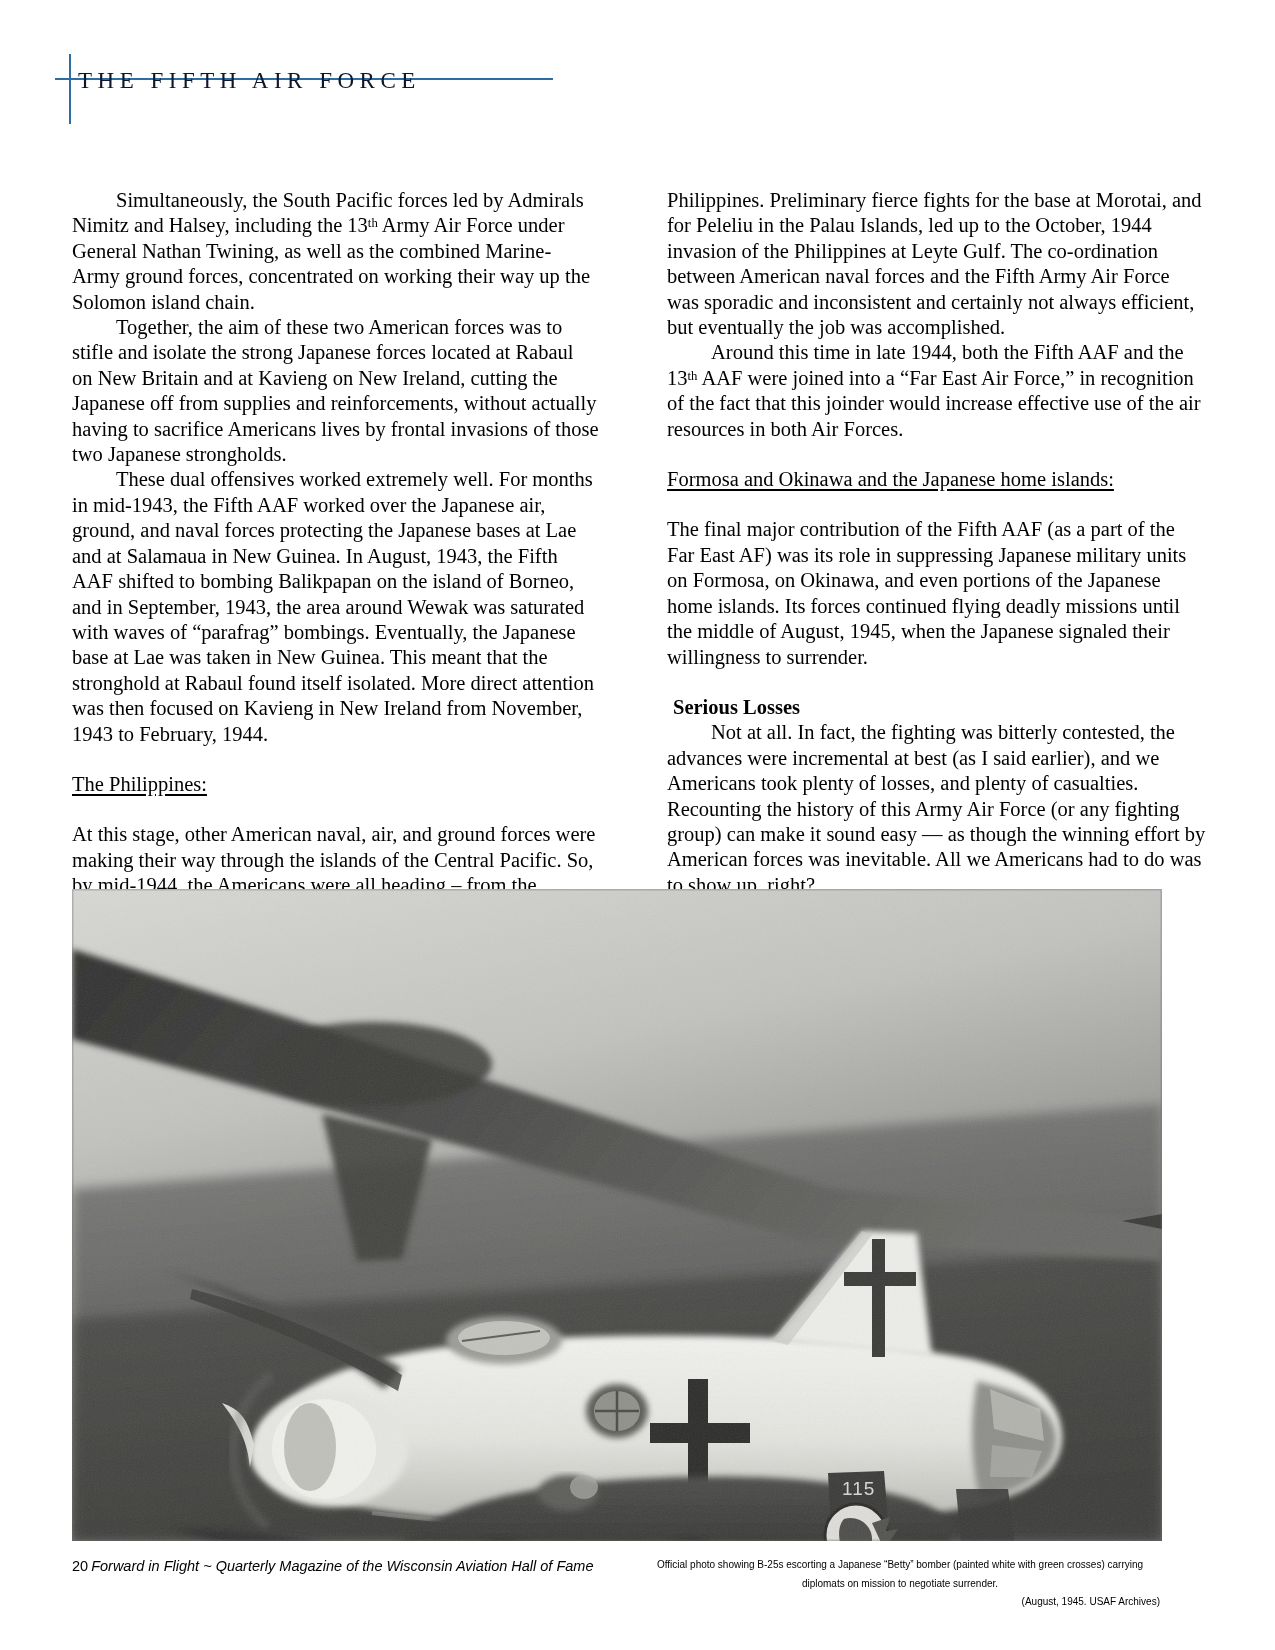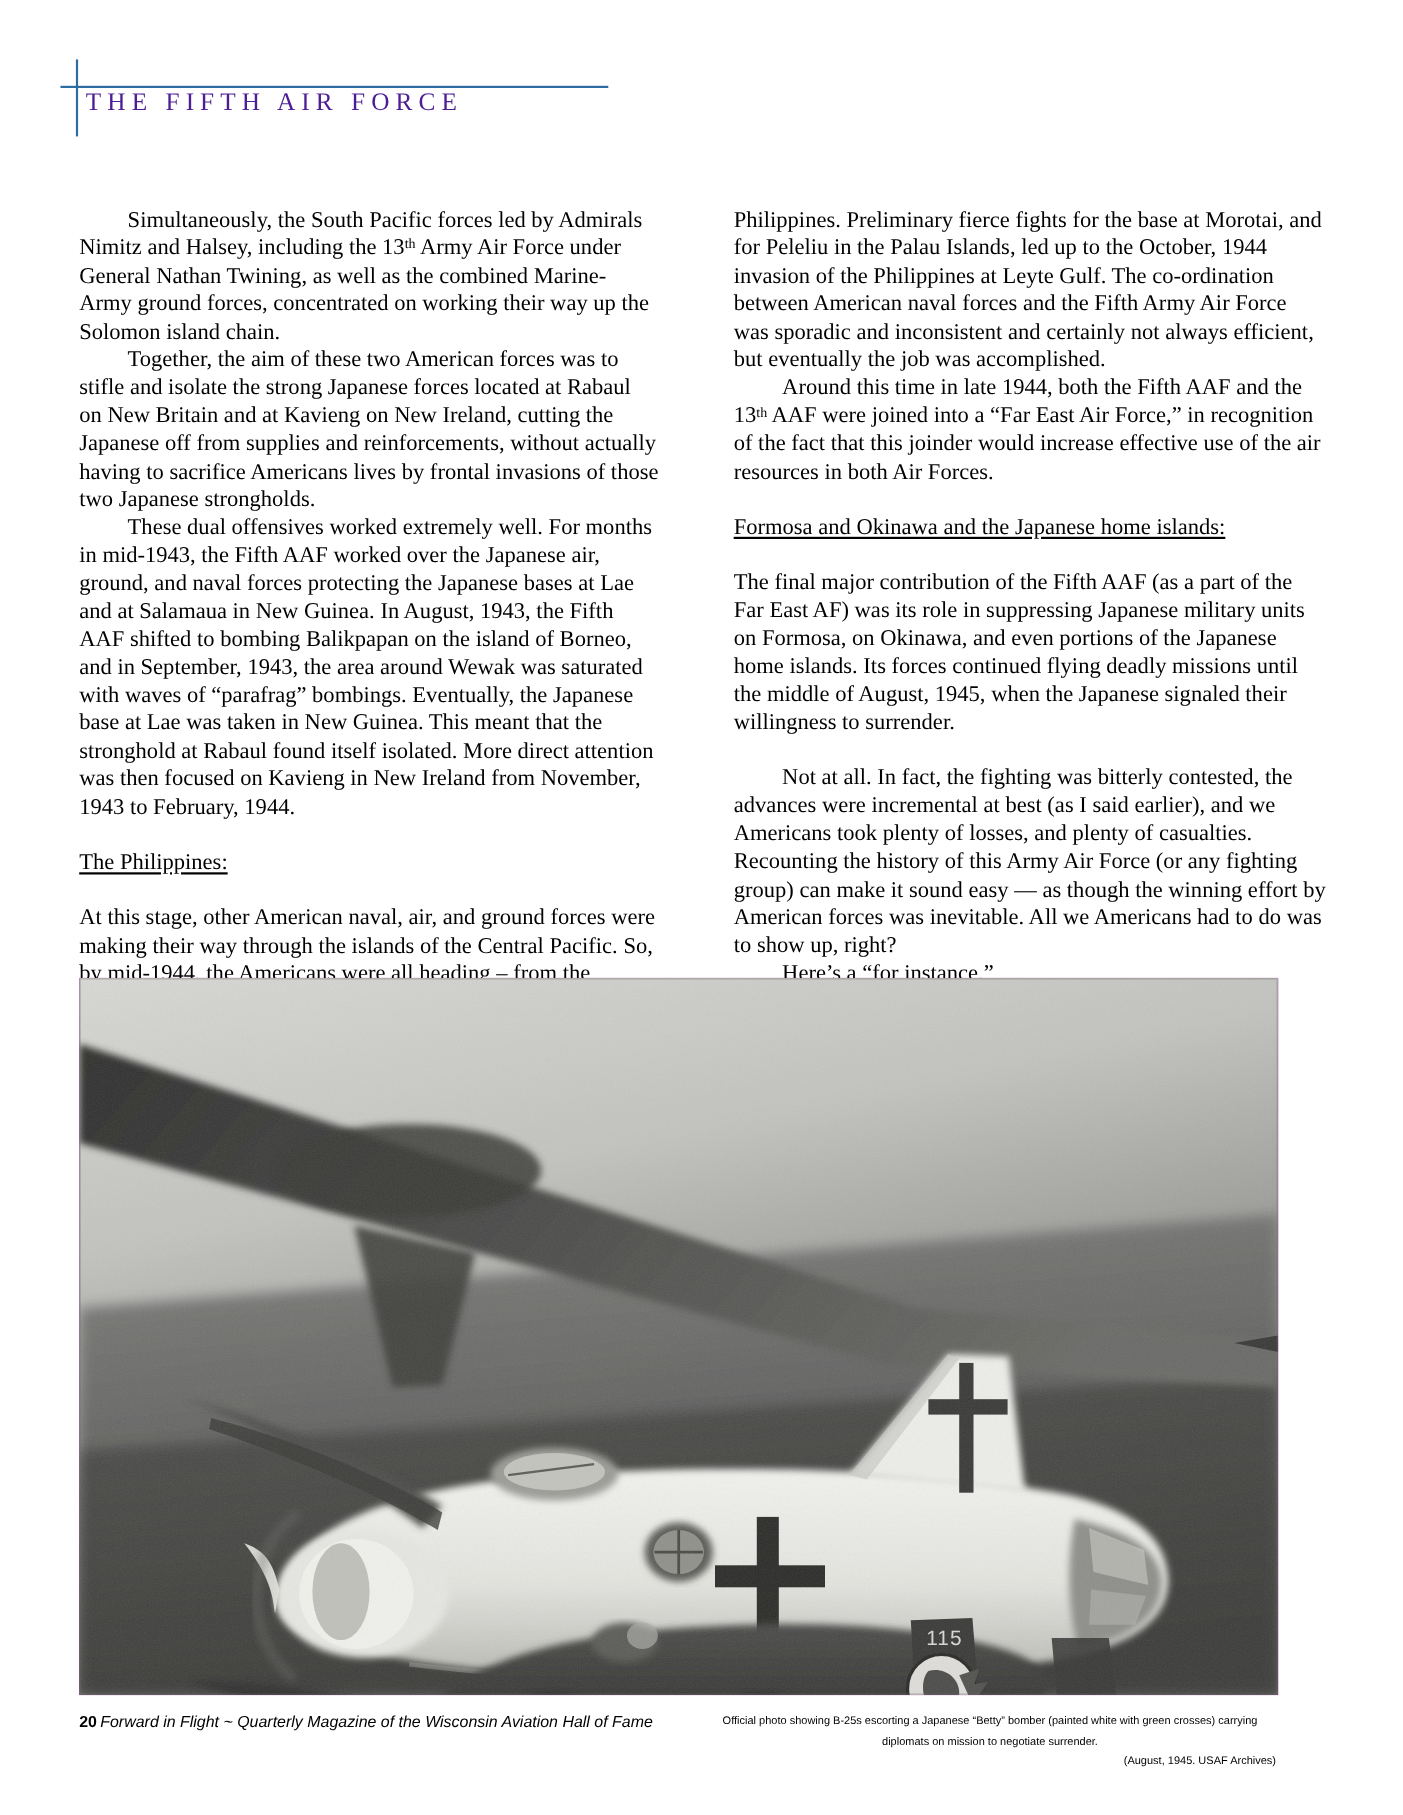--- a/index.html
+++ b/index.html
@@ -35,25 +35,25 @@
     position: absolute;
     left: 69px;
     top: 54px;
     width: 2px;
     height: 70px;
     background: #2d6da3;
   }
   .header-title {
     position: absolute;
     left: 78px;
-    top: 80px;
+    top: 68px;
     font-family: "Liberation Serif", serif;
     font-size: 23px;
     letter-spacing: 5.5px;
-    color: #4c1d95;
+    color: #0f172a;
     white-space: nowrap;
   }
 
   
   .columns {
     position: absolute;
     left: 0;
     top: 188px;
     width: 1275px;
     display: flex;
@@ -132,21 +132,21 @@
   .footer-left {
     position: absolute;
     left: 72px;
     top: 6px;
     font-family: "Liberation Sans", sans-serif;
     font-size: 14.5px;
     font-style: italic;
     white-space: nowrap;
   }
   .footer-left .pagenum {
-    font-weight: bold;
+    font-weight: normal;
     font-style: normal;
     margin-right: 3px;
   }
   .caption {
     position: absolute;
     left: 640px;
     top: 4px;
     width: 520px;
     font-family: "Liberation Sans", sans-serif;
     font-size: 10px;
@@ -193,20 +193,21 @@
     <div class="spacer-sm"></div>
 
     <h3 class="section-head">Formosa and Okinawa and the Japanese home islands:</h3>
 
     <div class="spacer-sm"></div>
 
     <p class="body">The final major contribution of the Fifth AAF (as a part of the Far East AF) was its role in suppressing Japanese military units on Formosa, on Okinawa, and even portions of the Japanese home islands. Its forces continued flying deadly missions until the middle of August, 1945, when the Japanese signaled their willingness to surrender.</p>
 
     <div class="spacer-sm"></div>
 
+    <h3 class="bold-head">Serious Losses</h3>
 
     <p class="body indent">Not at all. In fact, the fighting was bitterly contested, the advances were incremental at best (as I said earlier), and we Americans took plenty of losses, and plenty of casualties.</p>
 
     <p class="body">Recounting the history of this Army Air Force (or any fighting group) can make it sound easy — as though the winning effort by American forces was inevitable.  All we Americans had to do was to show up, right?</p>
 
     <p class="body indent">Here’s a “for instance.”</p>
   </div>
 </div>
 
 <div class="photo-frame">

